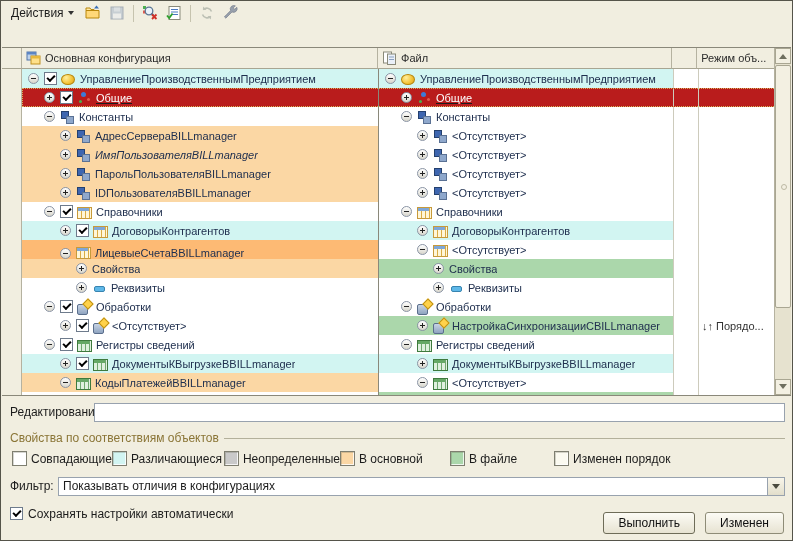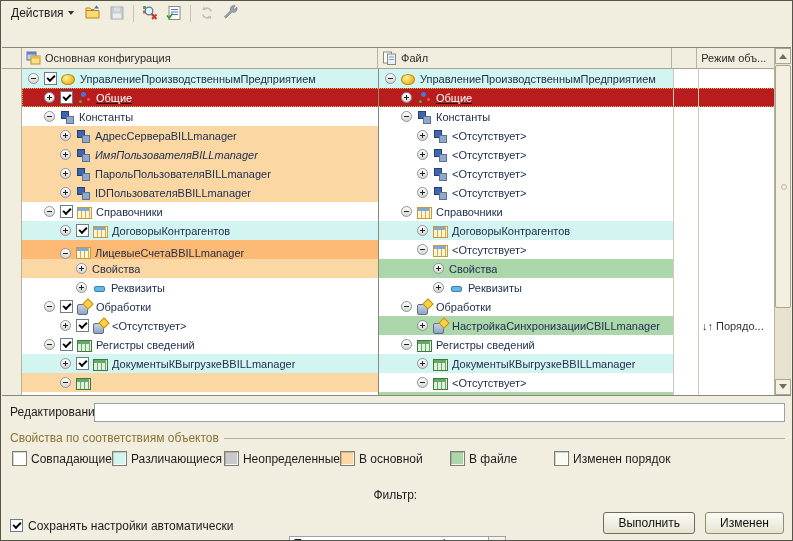--- a/index.html
+++ b/index.html
@@ -102,21 +102,21 @@
   .edit-row label{width:84px;flex:0 0 84px;}
   .text-input{flex:1;height:19px;background:#fff;border:1px solid #98A2AE;padding:0 3px;
     font:12px "Liberation Sans",sans-serif;}
   .group-head{display:flex;align-items:center;gap:5px;margin-top:9px;height:13px;}
   .group-label{color:#8A7536;font-size:12px;white-space:nowrap;}
   .group-hr{flex:1;height:1px;background:#B3B09B;margin-top:1px;}
   .legend{display:flex;margin-top:6px;height:17px;padding-left:2px;}
   .leg-item{display:flex;align-items:center;gap:4px;font-size:12px;flex:0 0 auto;}
   .swatch{width:15px;height:15px;border:1px solid #7E7E70;
     box-shadow:inset 1px 1px 0 rgba(90,90,70,.25), inset -1px -1px 0 rgba(255,255,255,.8);}
-  .filter-row{display:flex;align-items:center;margin-top:21px;height:20px;flex-direction:column;}
+  .filter-row{display:flex;align-items:center;margin-top:9px;height:20px;}
   .filter-row label{width:48px;flex:0 0 48px;}
   .combo{flex:1;height:19px;background:#fff;border:1px solid #98A2AE;display:flex;
     align-items:center;padding-left:4px;position:relative;font-size:12px;}
   .combo-btn{position:absolute;right:0;top:0;bottom:0;width:17px;
     background:linear-gradient(#F8F5EA,#E2DECB);border-left:1px solid #98A2AE;
     display:flex;align-items:center;justify-content:center;}
   .combo-caret{width:0;height:0;border-left:4px solid transparent;border-right:4px solid transparent;border-top:5px solid #4a4a3f;}
   .autosave-row{display:flex;align-items:center;gap:5px;margin-top:10px;height:15px;}
   .cb{width:13px;height:13px;background:#fff;border:1px solid #6E7B8C;position:relative;flex:0 0 13px;}
   .cb.checked::after{content:"";position:absolute;left:2px;top:2px;width:6px;height:3px;
@@ -524,20 +524,21 @@
               <div class="cell mode"></div>
             </div>
           </div>
           <div class="tree-row">
             <div class="cell margin"></div>
             <div class="row-main">
               <div class="cell tree-cell left" style="background: rgb(251, 215, 164);">
                 <span class="indent" style="width: 32px;"></span>
                 <span class="exp minus"></span>
                 <span class="icon icon-inforeg"></span>
+                <span class="lbl">КодыПлатежейBBILLmanager</span>
               </div>
               <div class="cell tree-cell right" style="background: rgb(255, 255, 255);">
                 <span class="indent" style="width: 32px;"></span>
                 <span class="exp minus"></span>
                 <span class="icon icon-inforeg"></span>
                 <span class="lbl">&lt;Отсутствует&gt;</span>
               </div>
               <div class="cell gap"></div>
               <div class="cell mode"></div>
             </div>

